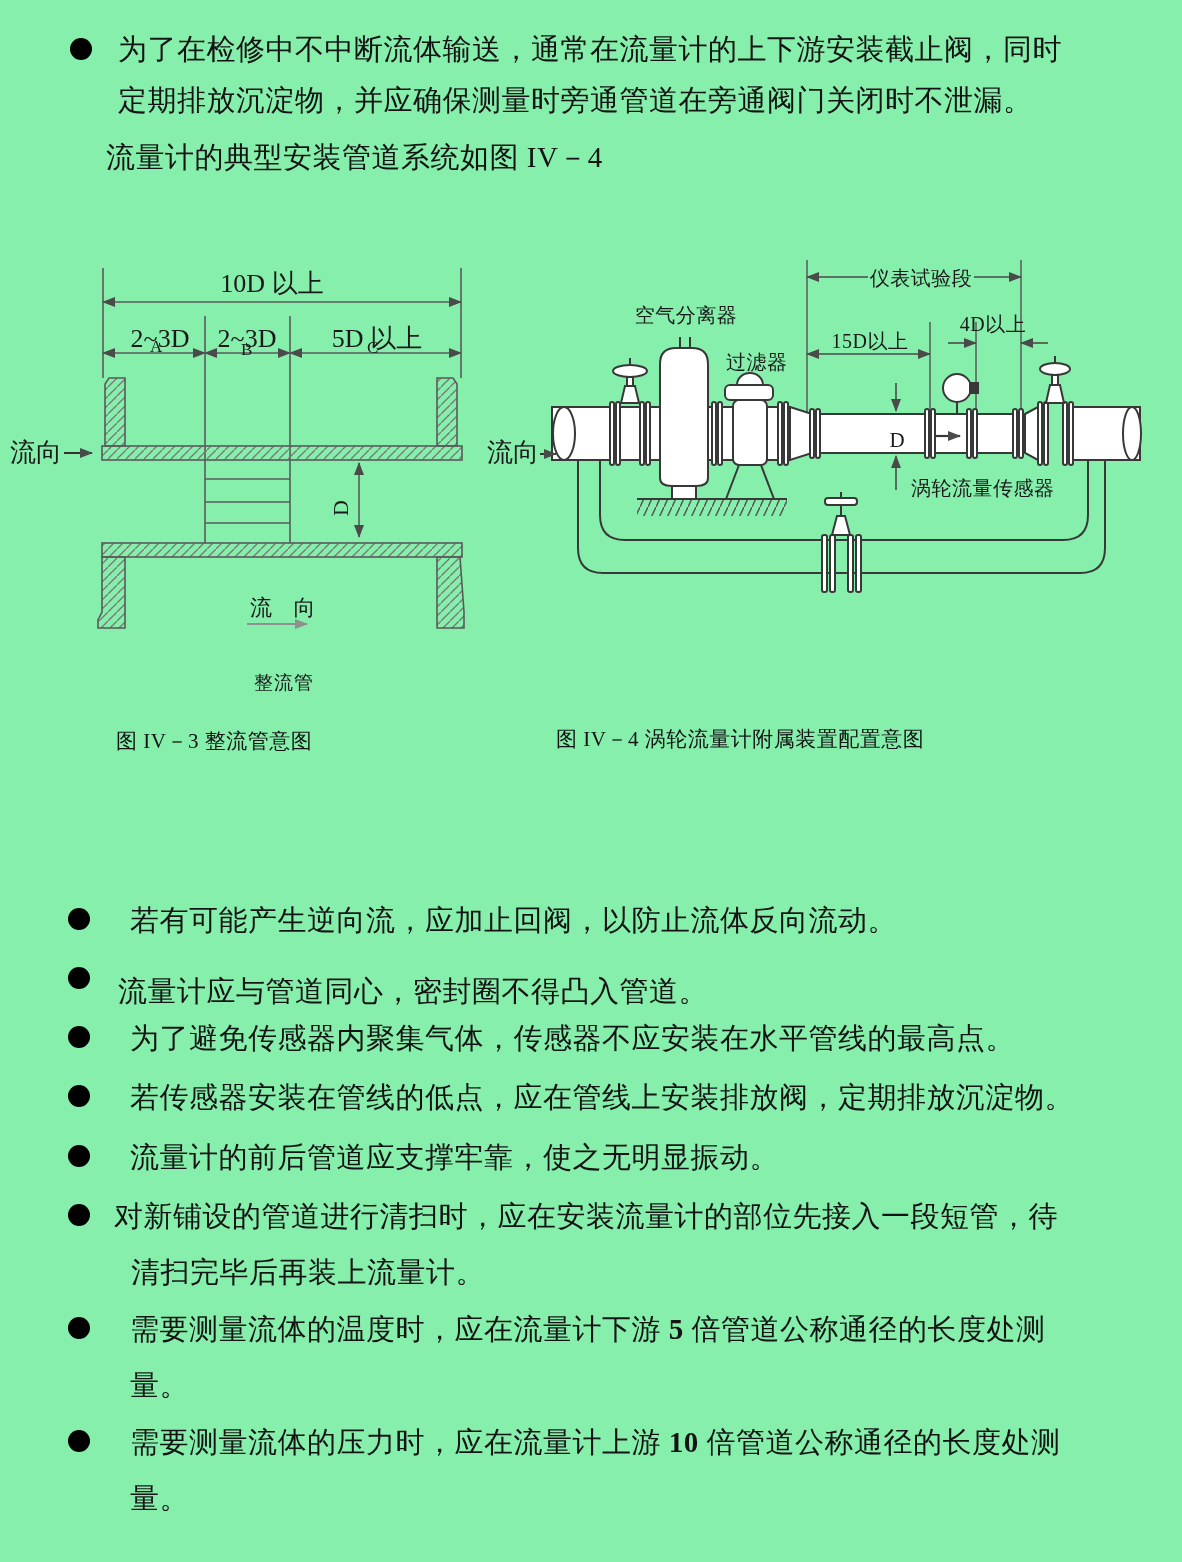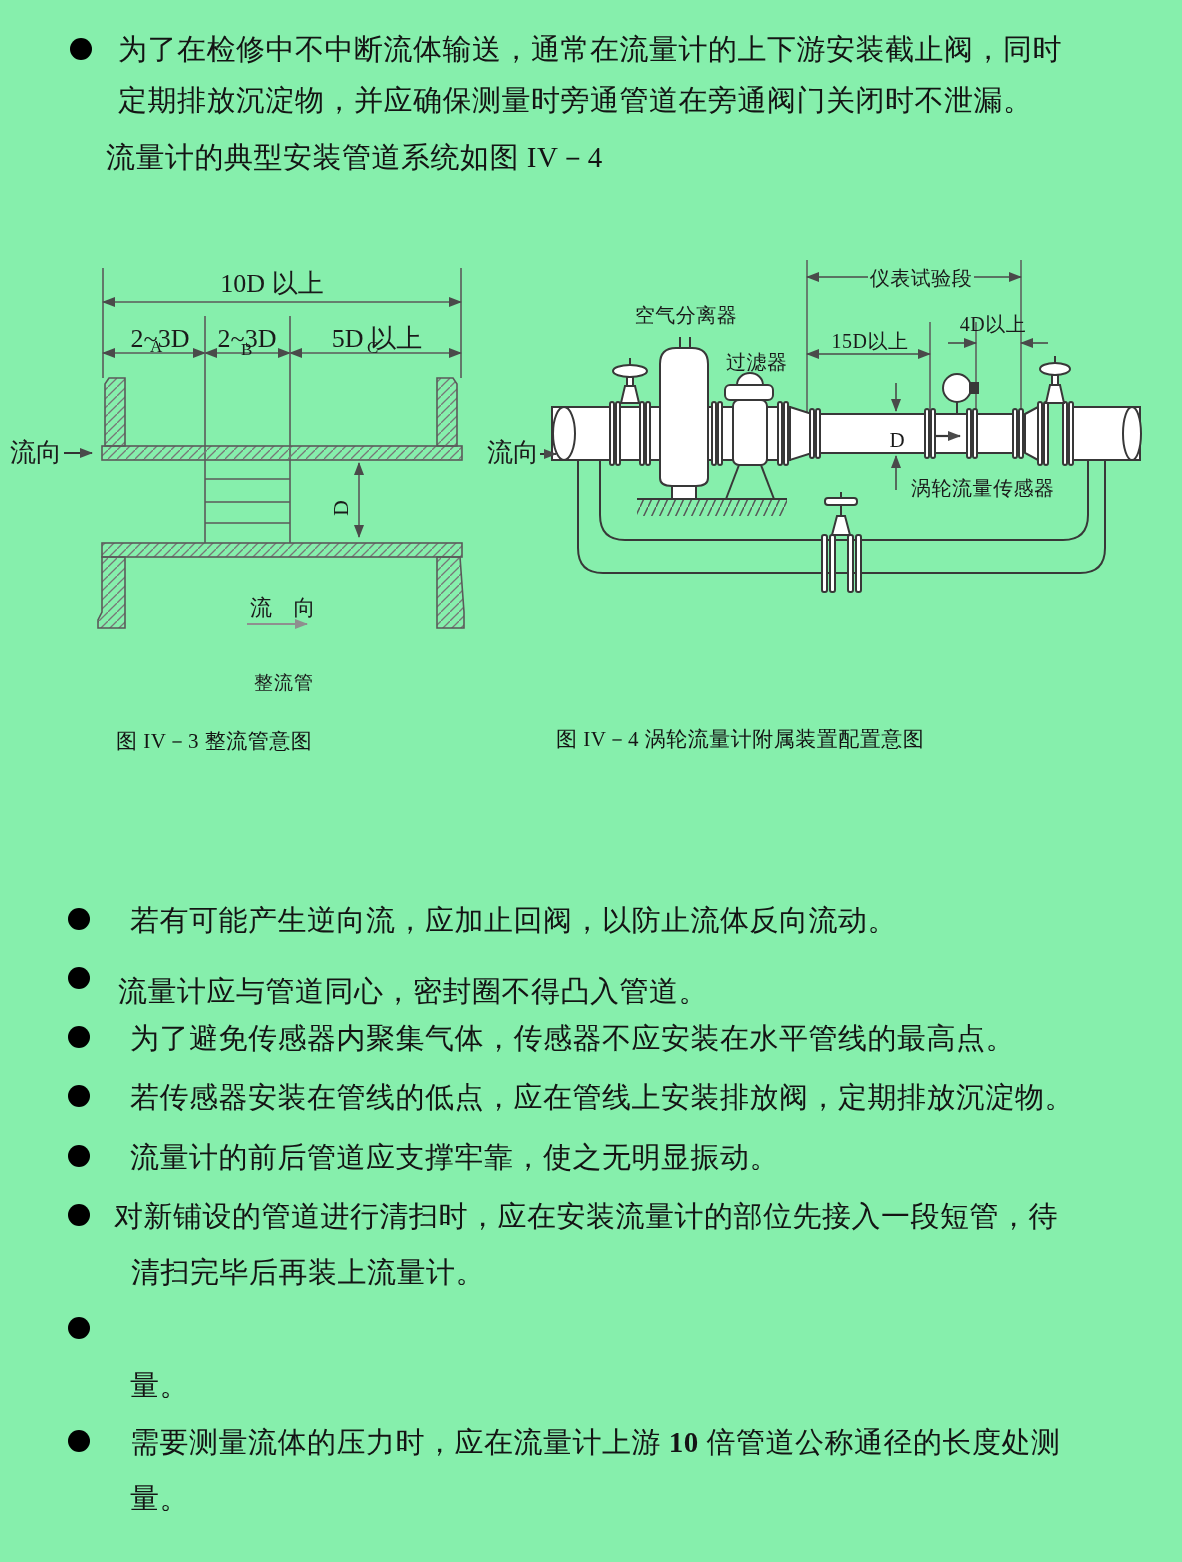--- a/index.html
+++ b/index.html
@@ -240,19 +240,20 @@
   <div class="tline" style="left:130px;top:1081px;">若传感器安装在管线的低点，应在管线上安装排放阀，定期排放沉淀物。</div>
 
   <div class="dot" style="left:68px;top:1145px;"></div>
   <div class="tline" style="left:130px;top:1141px;">流量计的前后管道应支撑牢靠，使之无明显振动。</div>
 
   <div class="dot" style="left:68px;top:1204px;"></div>
   <div class="tline" style="left:114px;top:1200px;">对新铺设的管道进行清扫时，应在安装流量计的部位先接入一段短管，待</div>
   <div class="tline" style="left:131px;top:1256px;">清扫完毕后再装上流量计。</div>
 
   <div class="dot" style="left:68px;top:1317px;"></div>
+  <div class="tline" style="left:130px;top:1313px;"><span>需要测量流体的温度时，应在流量计下游 </span><b>5</b><span> 倍管道公称通径的长度处测</span></div>
   <div class="tline" style="left:130px;top:1369px;">量。</div>
 
   <div class="dot" style="left:68px;top:1430px;"></div>
   <div class="tline" style="left:130px;top:1426px;"><span>需要测量流体的压力时，应在流量计上游 </span><b>10</b><span> 倍管道公称通径的长度处测</span></div>
   <div class="tline" style="left:130px;top:1482px;">量。</div>
 
 </div>
 
 </body></html>

